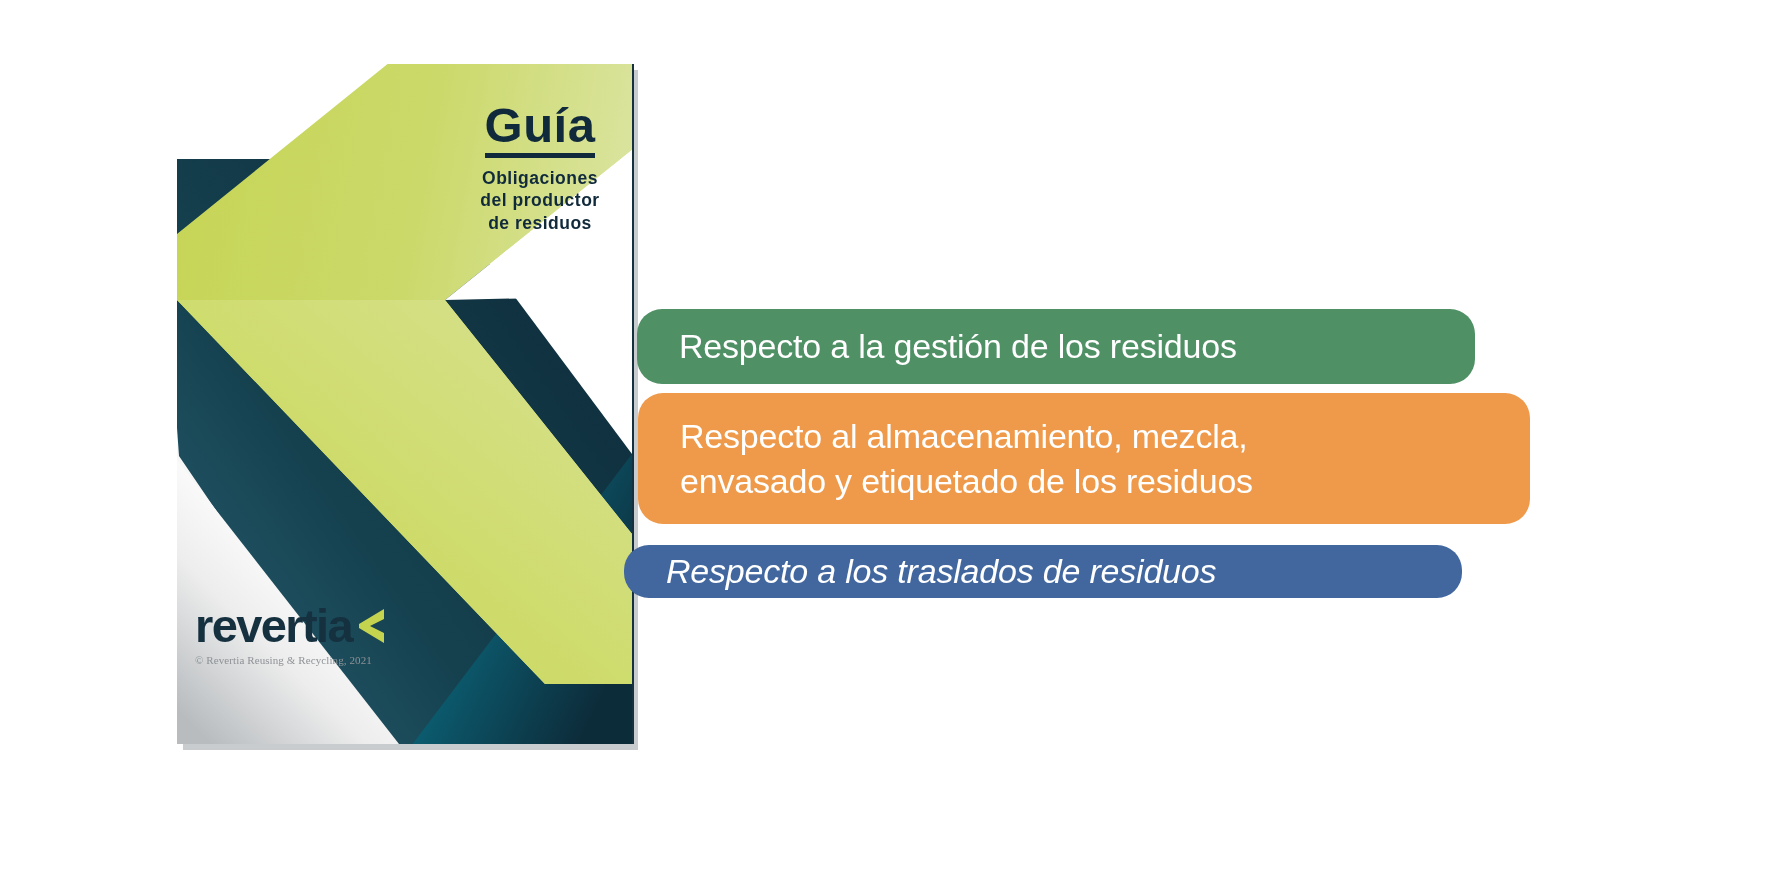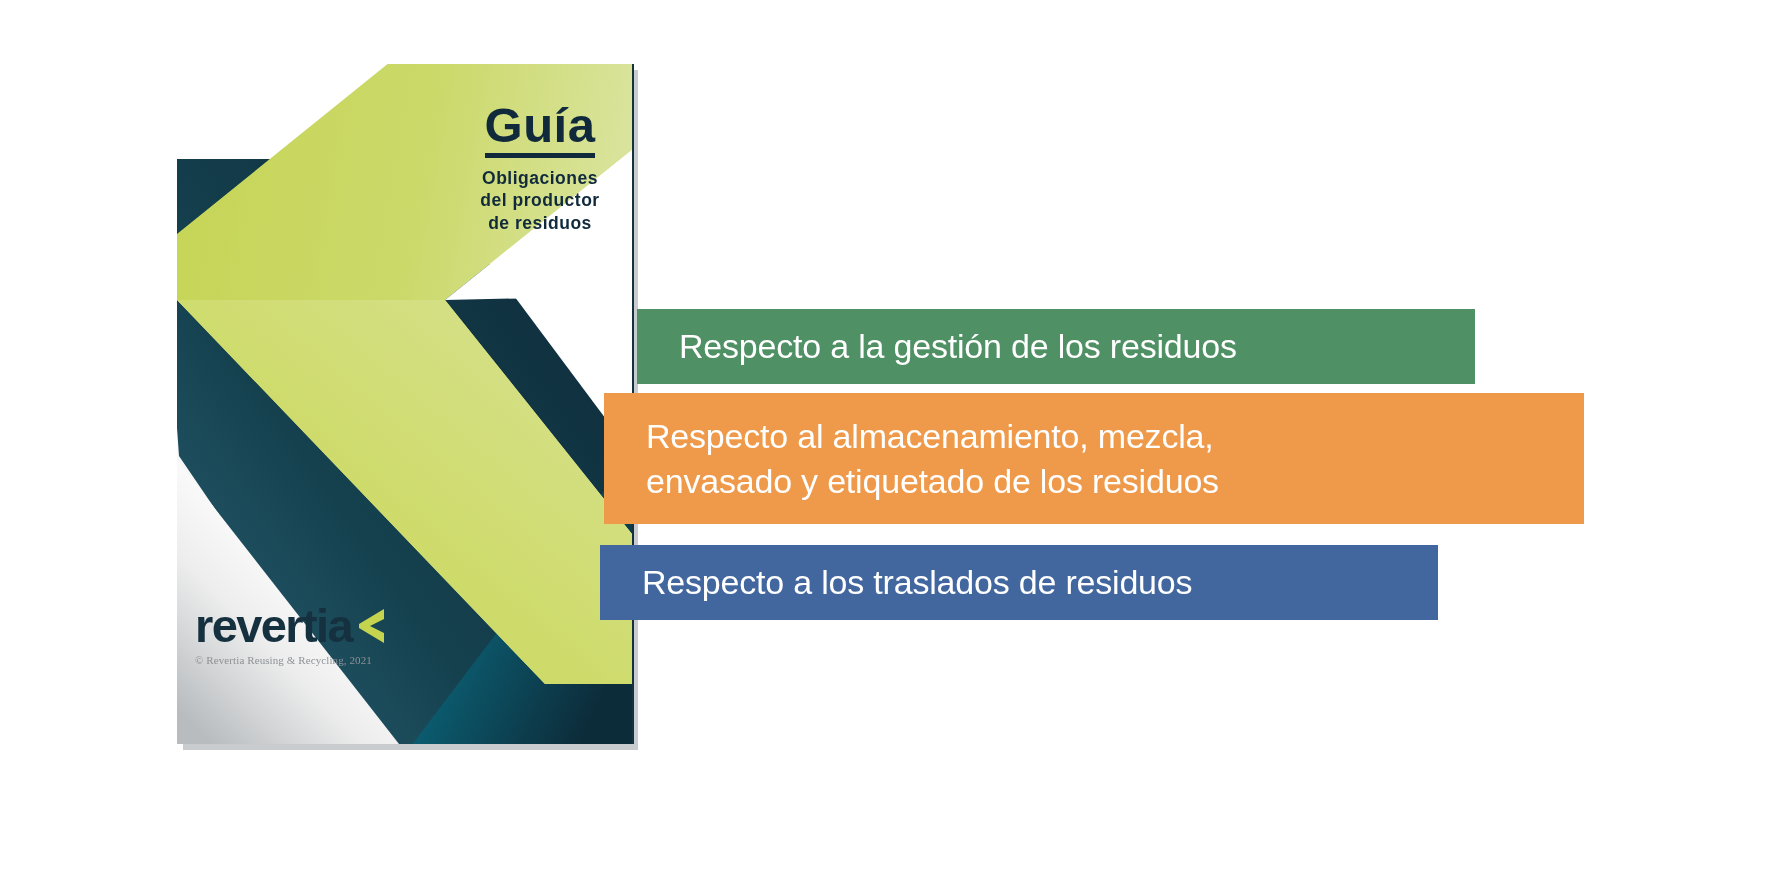--- a/index.html
+++ b/index.html
@@ -114,33 +114,34 @@
   }
 
   
   .bar {
     position: absolute;
     display: flex;
     align-items: center;
     box-sizing: border-box;
     padding-left: 42px;
     padding-right: 20px;
+    border-radius: 25px;
   }
   .bar-label {
     color: #ffffff;
     font-family: "Liberation Sans", sans-serif;
     font-weight: normal;
     font-size: 34px;
     line-height: 1.3;
     letter-spacing: -0.2px;
     white-space: pre-line;
   }
   #bar-gestion { left: 637px; top: 309px; width: 838px; height: 75px; }
-  #bar-almacenamiento { left: 604px; top: 393px; width: 980px; height: 131px; }
-  #bar-traslados { left: 600px; top: 545px; width: 838px; height: 75px; }
+  #bar-almacenamiento { left: 638px; top: 393px; width: 892px; height: 131px; }
+  #bar-traslados { left: 624px; top: 545px; width: 838px; height: 53px; font-style: italic; }
 </style>
 </head>
 <body>
 
 <div id="cover-wrap">
 
   <div id="cover-shadow"></div>
 
   <div id="cover">
 

